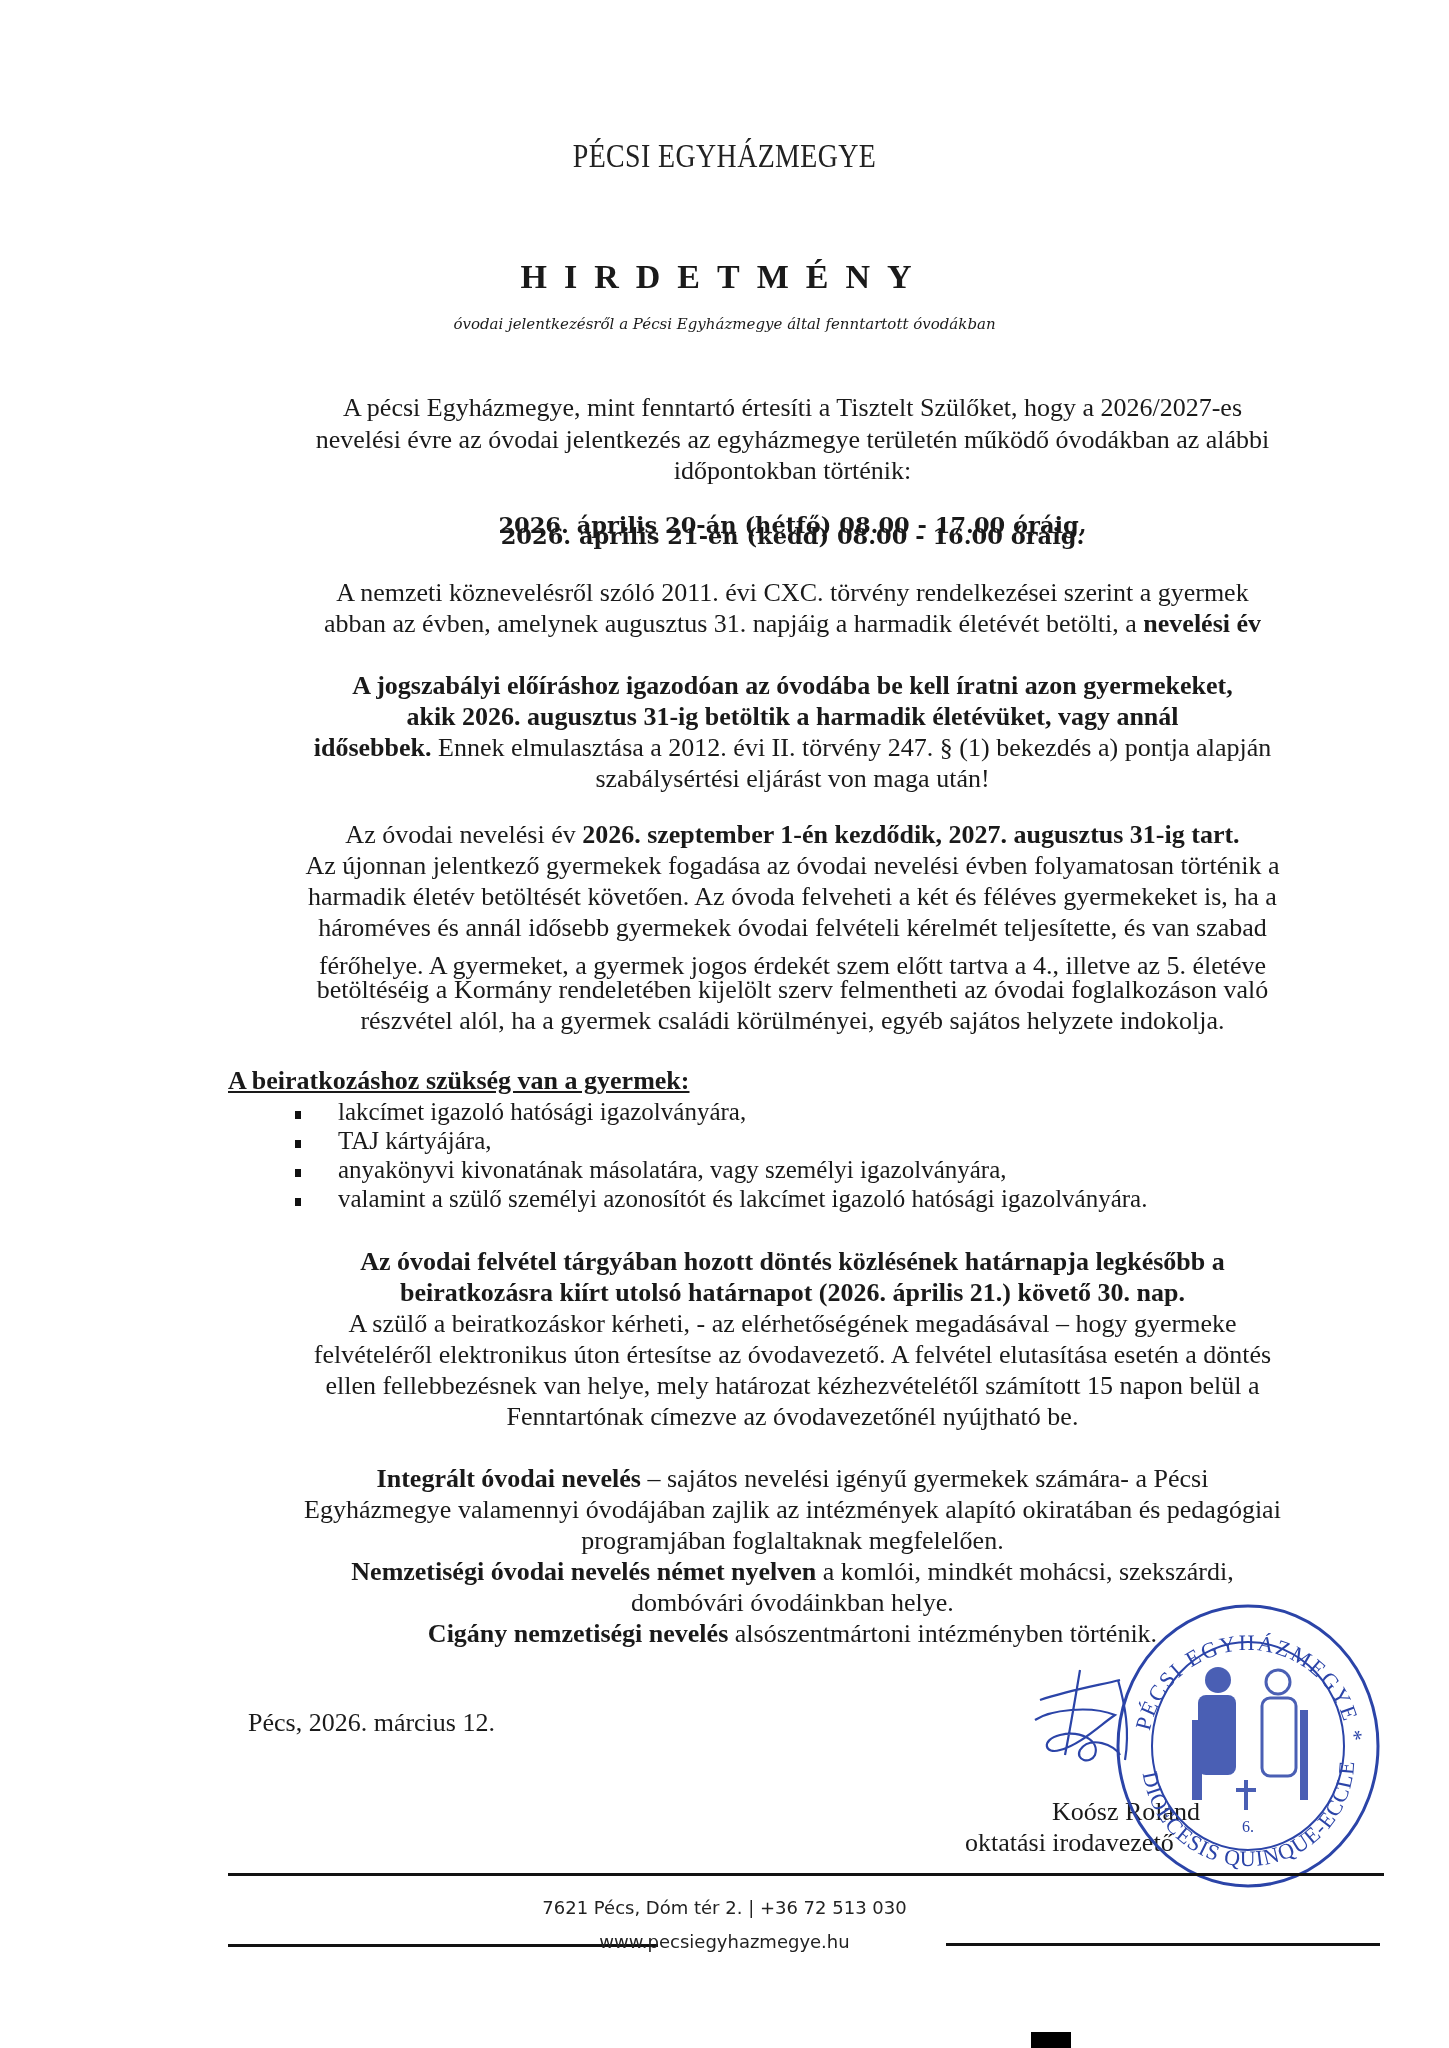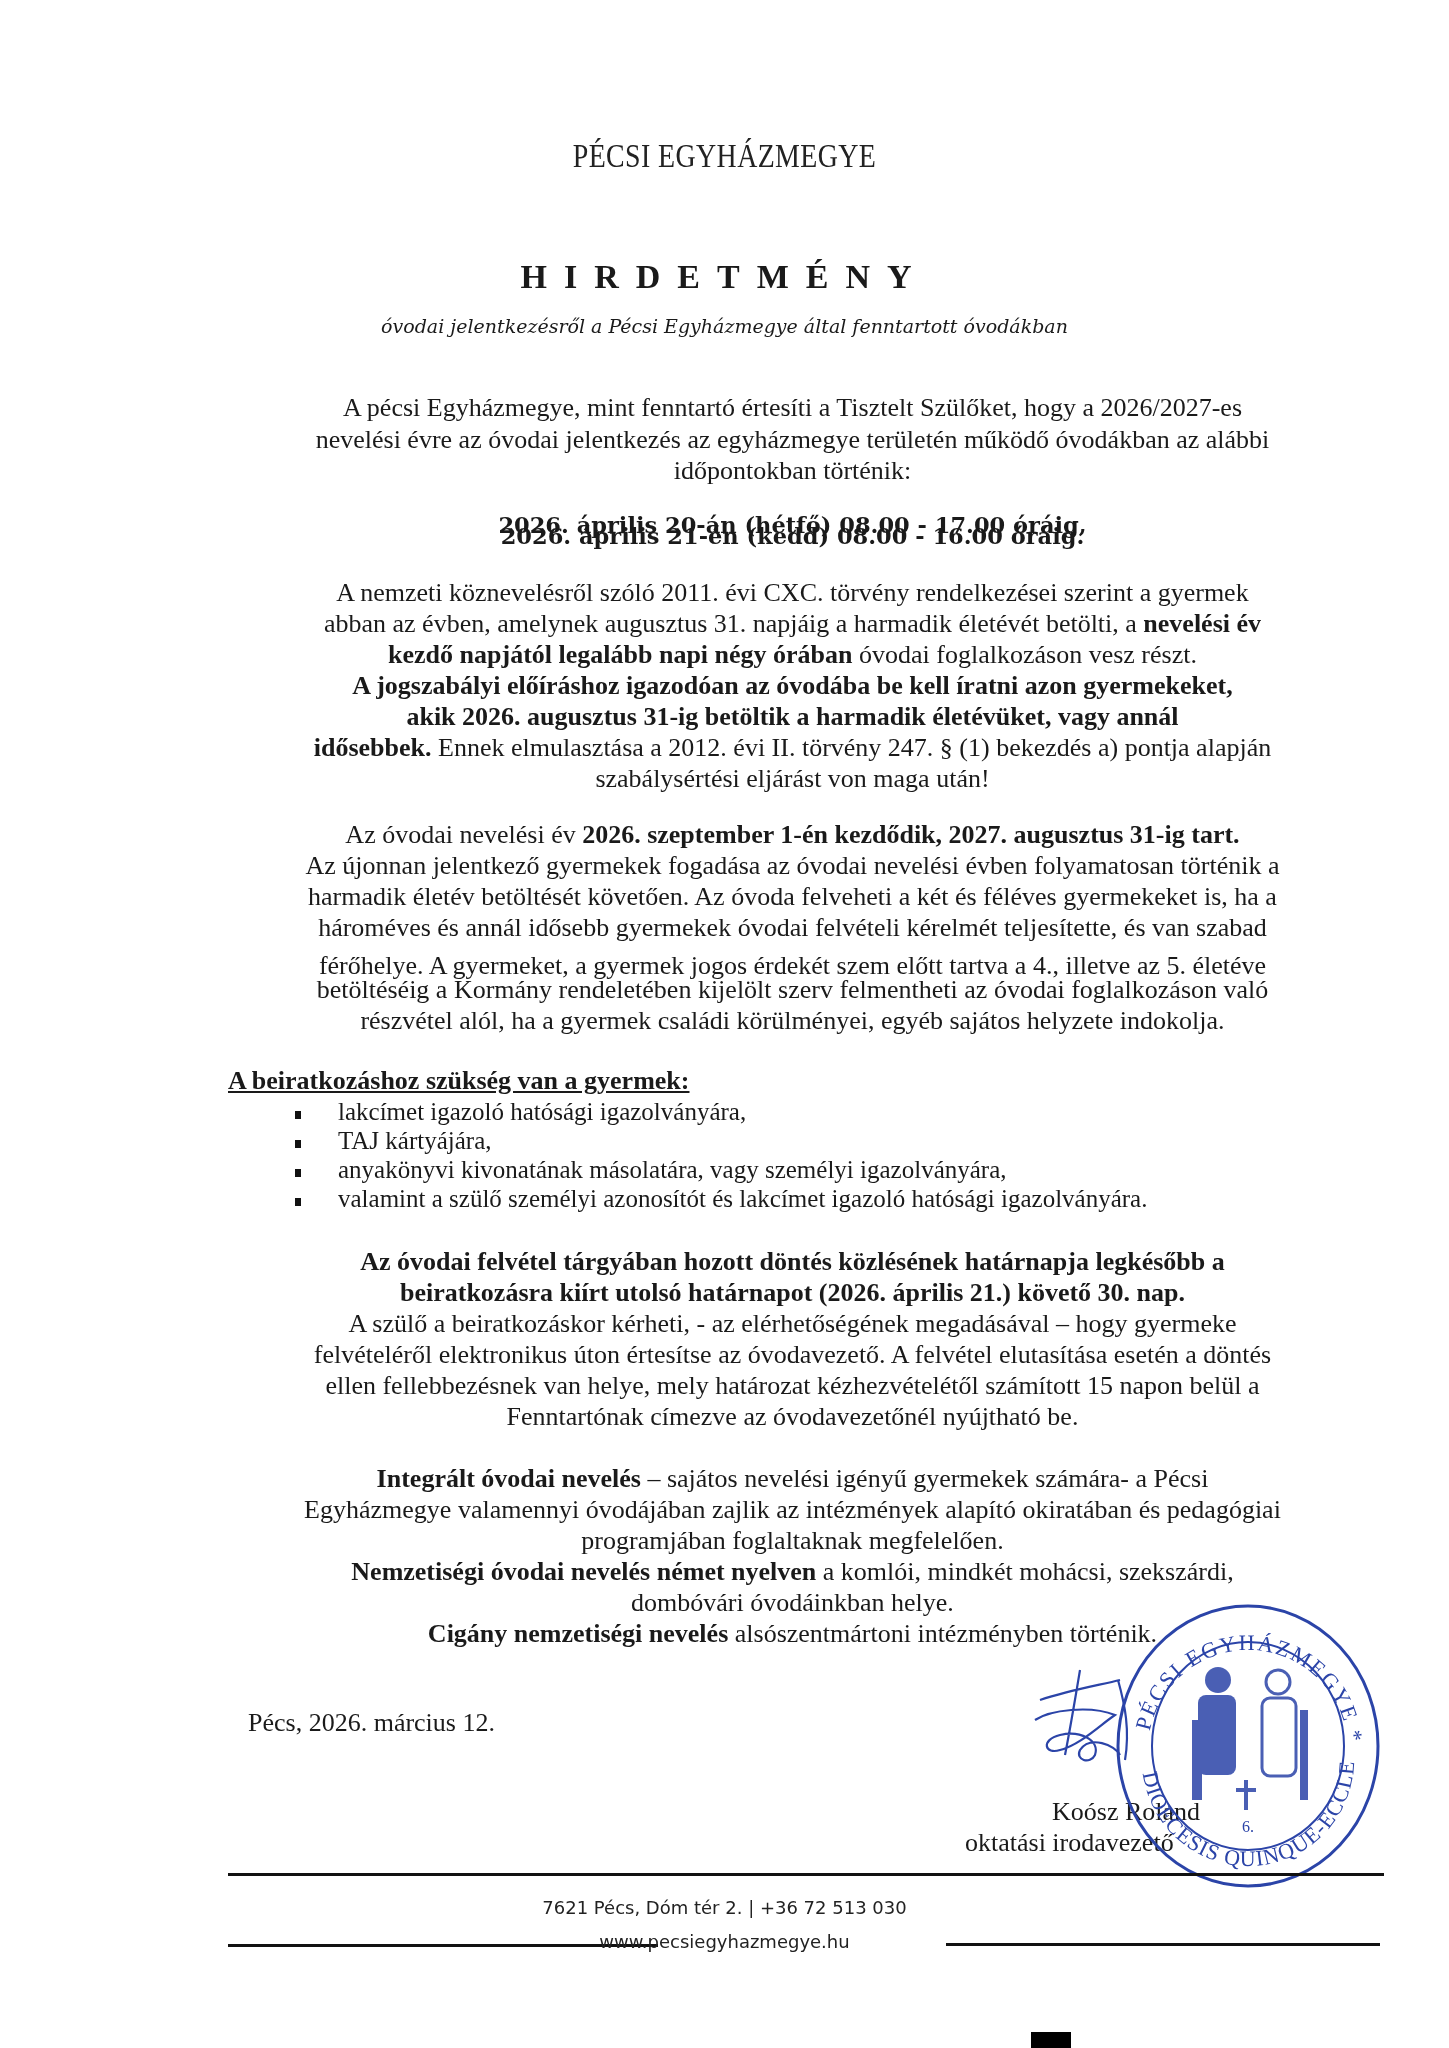--- a/index.html
+++ b/index.html
@@ -3,21 +3,21 @@
 <meta charset="utf-8">
 <style>
   html, body { margin:0; padding:0; background:#ffffff; }
   body { width:1449px; height:2048px; position:relative; overflow:hidden;
          font-family:"DejaVu Serif", "Liberation Serif", serif; color:#1a1a1a; }
   .page { position:absolute; left:0; top:0; width:1449px; height:1447px; }
   .line { position:absolute; left:0; width:1449px; text-align:center; white-space:nowrap; }
   .c { left:215px; width:1155px; }
   .org { top:137px; font-family:"Liberation Serif", serif; font-size:34px; letter-spacing:0.5px; color:#222; transform:scaleX(0.82); }
   .title { top:258px; font-family:"Liberation Serif", serif; font-weight:bold; font-size:34px; letter-spacing:17px; }
-  .subtitle { top:315px; font-family:"DejaVu Serif", serif; font-style:italic; font-size:19px; }
+  .subtitle { top:315px; font-family:"DejaVu Serif", serif; font-style:italic; font-size:15px; }
   .p { font-size:22.5px; line-height:29px; }
   .pn { font-family:"Liberation Serif", serif; font-size:26px; }
   .b { font-weight:bold; }
   .bul { position:absolute; left:295px; font-size:22px; font-family:"Liberation Serif", serif; }
   .bul .sq { position:absolute; left:0; top:11px; width:6px; height:8px; background:#111; }
   .bul .tx { position:absolute; left:43px; white-space:nowrap; font-size:25px; top:-2px; }
   .u { text-decoration:underline; }
   .hr { position:absolute; height:3px; background:#111; }
   .foot { font-family:"DejaVu Sans", sans-serif; font-size:18px; color:#222; }
   .sig { position:absolute; }
@@ -33,21 +33,20 @@
   <div class="line subtitle">óvodai jelentkezésről a Pécsi Egyházmegye által fenntartott óvodákban</div>
 
   <div class="line c pn" style="top:393px;">A pécsi Egyházmegye, mint fenntartó értesíti a Tisztelt Szülőket, hogy a 2026/2027-es</div>
   <div class="line c pn" style="top:425px;">nevelési évre az óvodai jelentkezés az egyházmegye területén működő óvodákban az alábbi</div>
   <div class="line c pn" style="top:456px;">időpontokban történik:</div>
   <div class="line c p b" style="top:490px;margin-top:21px;">2026. április 20-án (hétfő) 08.00 - 17.00 óráig,</div>
   <div class="line c p b" style="top:522px;">2026. április 21-én (kedd) 08.00 - 16.00 óráig.</div>
 
   <div class="line c pn" style="top:578px;">A nemzeti köznevelésről szóló 2011. évi CXC. törvény rendelkezései szerint a gyermek</div>
   <div class="line c pn" style="top:609px;"><span>abban az évben, amelynek augusztus 31. napjáig a harmadik életévét betölti, a </span><span class="b">nevelési év</span></div>
-  <div class="line c pn" style="top:640px;"><span class="b">kezdő napjától legalább napi négy órában</span><span> óvodai foglalkozáson vesz részt.</span></div>
   <div class="line c pn b" style="top:671px;">A jogszabályi előíráshoz igazodóan az óvodába be kell íratni azon gyermekeket,</div>
   <div class="line c pn b" style="top:702px;">akik 2026. augusztus 31-ig betöltik a harmadik életévüket, vagy annál</div>
   <div class="line c pn" style="top:733px;"><span class="b">idősebbek.</span><span> Ennek elmulasztása a 2012. évi II. törvény 247. § (1) bekezdés a) pontja alapján</span></div>
   <div class="line c pn" style="top:764px;">szabálysértési eljárást von maga után!</div>
 
   <div class="line c pn" style="top:820px;"><span>Az óvodai nevelési év </span><span class="b">2026. szeptember 1-én kezdődik, 2027. augusztus 31-ig tart.</span></div>
   <div class="line c pn" style="top:851px;">Az újonnan jelentkező gyermekek fogadása az óvodai nevelési évben folyamatosan történik a</div>
   <div class="line c pn" style="top:882px;">harmadik életév betöltését követően. Az óvoda felveheti a két és féléves gyermekeket is, ha a</div>
   <div class="line c pn" style="top:913px;">hároméves és annál idősebb gyermekek óvodai felvételi kérelmét teljesítette, és van szabad</div>
   <div class="line c pn" style="top:944px;margin-top:7px;">férőhelye. A gyermeket, a gyermek jogos érdekét szem előtt tartva a 4., illetve az 5. életéve</div>

